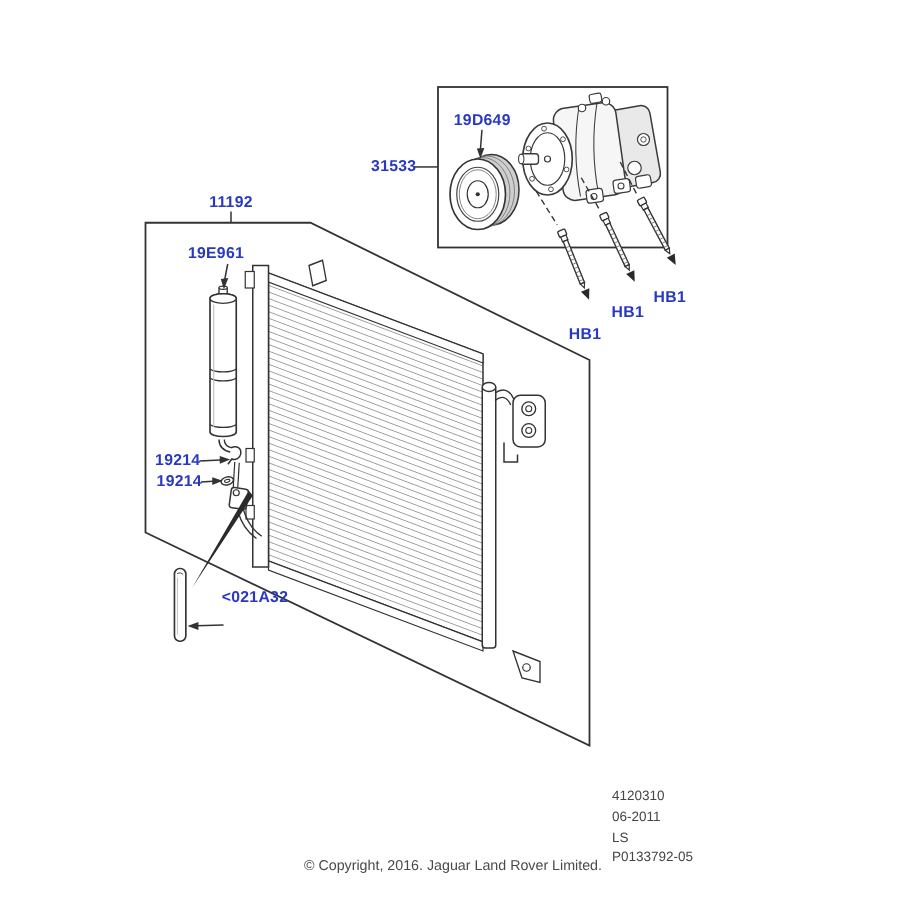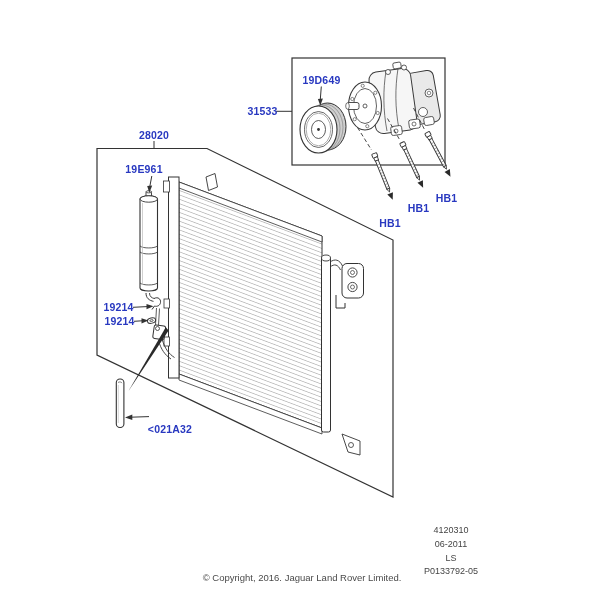--- a/index.html
+++ b/index.html
@@ -2,21 +2,21 @@
 <html><head>
 <meta charset="utf-8">
 <style>
   html,body{margin:0;padding:0;background:#fff;}
   .stage{position:relative;width:600px;height:600px;background:#fff;overflow:hidden;
          font-family:"Liberation Sans",sans-serif;}
   .stage svg{position:absolute;left:0;top:0;}
   .callout{position:absolute;transform:translate(-50%,-50%);
            font:bold 10.5px "Liberation Sans",sans-serif;color:#2838c0;
            white-space:nowrap;letter-spacing:.2px;cursor:pointer;}
-  .plate{position:absolute;left:408px;top:524px;width:86px;text-align:center;
+  .plate{position:absolute;left:408px;top:524px;width:86px;
          font:9px "Liberation Sans",sans-serif;color:#454545;line-height:13.8px;}
   .copyright{position:absolute;left:2px;top:572px;width:600px;text-align:center;
              font:9.5px "Liberation Sans",sans-serif;color:#4a4a4a;}
 </style>
 </head>
 <body>
 
 <div class="stage">
 
 <svg width="600" height="600" viewBox="0 0 600 600">
@@ -160,25 +160,25 @@
     <polygon points="147.2,186 152.2,185.4 149.3,193" fill="#333" stroke="none"></polygon>
     <line x1="133" y1="307.3" x2="147" y2="306.6"></line>
     <polygon points="146.5,304 146.5,309.2 153.5,306.3" fill="#333" stroke="none"></polygon>
     <line x1="134" y1="321.3" x2="142" y2="320.8"></line>
     <polygon points="141.5,318.2 141.5,323.4 148.5,320.5" fill="#333" stroke="none"></polygon>
     <line x1="131" y1="417.2" x2="149" y2="416.6"></line>
     <polygon points="125,417.4 132.3,414.6 132.3,420" fill="#333" stroke="none"></polygon>
   </g>
 </svg>
 
-<div class="callout" style="left:154px;top:134.8px">28020</div>
+<div class="callout" style="left:154px;top:134.8px">11192</div>
 <div class="callout" style="left:144px;top:169px">19E961</div>
 <div class="callout" style="left:118.5px;top:307.3px">19214</div>
 <div class="callout" style="left:119.5px;top:321.3px">19214</div>
-<div class="callout" style="left:170px;top:429px">&lt;021A32</div>
+<div class="callout" style="left:170px;top:398px">&lt;021A32</div>
 <div class="callout" style="left:262.5px;top:111.3px">31533</div>
 <div class="callout" style="left:321.5px;top:80px">19D649</div>
 <div class="callout" style="left:390px;top:223.3px">HB1</div>
 <div class="callout" style="left:418.5px;top:208.3px">HB1</div>
 <div class="callout" style="left:446.5px;top:198.3px">HB1</div>
 
 <div class="plate">
   <div>4120310</div>
   <div>06-2011</div>
   <div>LS</div>

